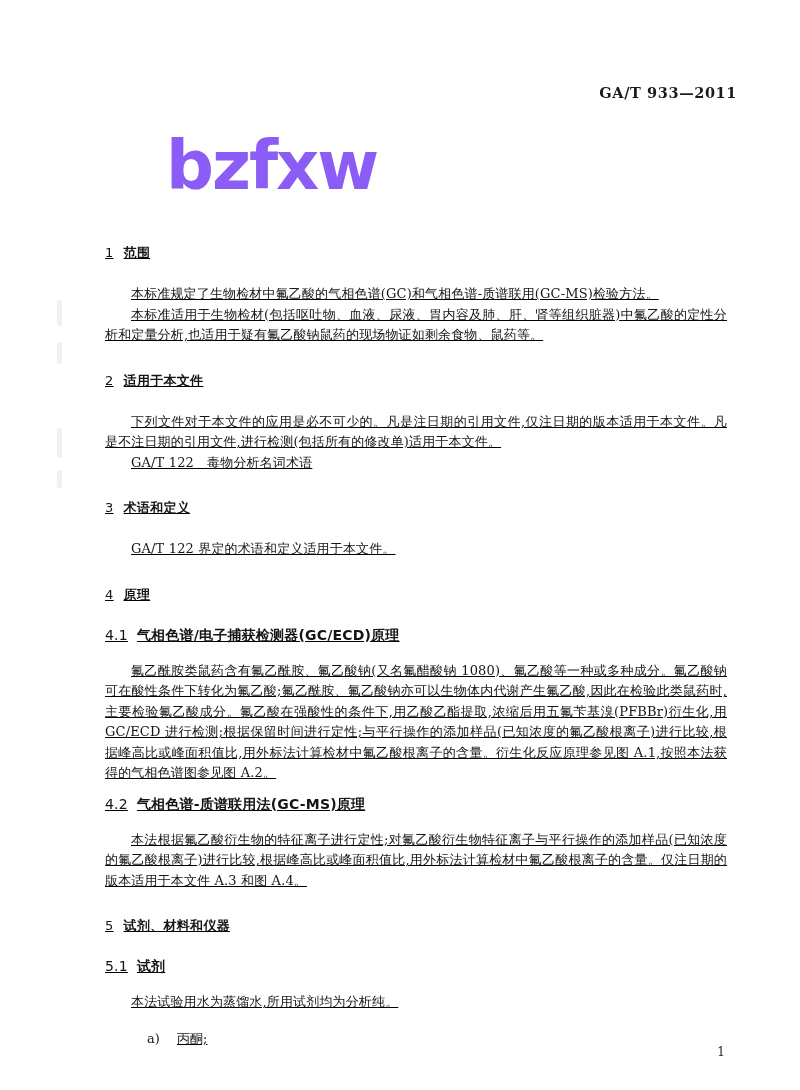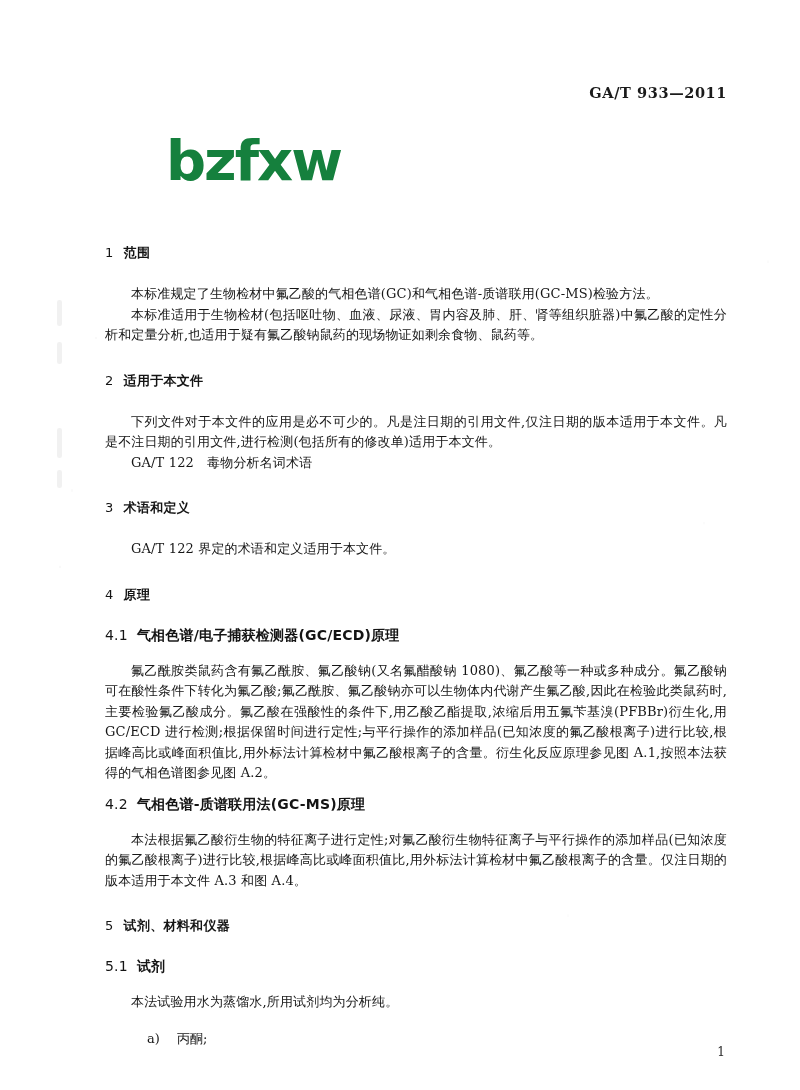--- a/index.html
+++ b/index.html
@@ -41,34 +41,34 @@
     border-radius: 2px;
     pointer-events: none;
   }
 
   
   .watermark {
     position: absolute;
     left: 166px;
     top: 133px;
     font-family: "DejaVu Sans", "Liberation Sans", sans-serif;
-    font-size: 56px;
+    font-size: 67px;
     font-weight: 700;
     letter-spacing: -2px;
-    color: #15803d;
+    color: #8b5cf6;
     user-select: none;
     pointer-events: none;
     white-space: nowrap;
     line-height: 1;
   }
 
   
   .doc-header {
     position: absolute;
-    right: 73px;
+    right: 63px;
     top: 84px;
     font-family: "DejaVu Serif", "Liberation Serif", serif;
     font-weight: 700;
     font-size: 14.5px;
     letter-spacing: 0.6px;
     color: #1b1b1b;
     white-space: nowrap;
   }
 
   
@@ -88,20 +88,21 @@
     line-height: 33px;
     white-space: nowrap;
   }
 
   
   .body-area {
     position: absolute;
     left: 105px;
     top: 244px;
     width: 622px;
+    text-decoration: underline;
   }
 
   .h1 {
     font-family: "DejaVu Sans", "Liberation Sans", sans-serif;
     font-weight: 700;
     font-size: 13px;
     color: #141414;
     letter-spacing: 0.3px;
     margin: 0;
     line-height: 18px;

